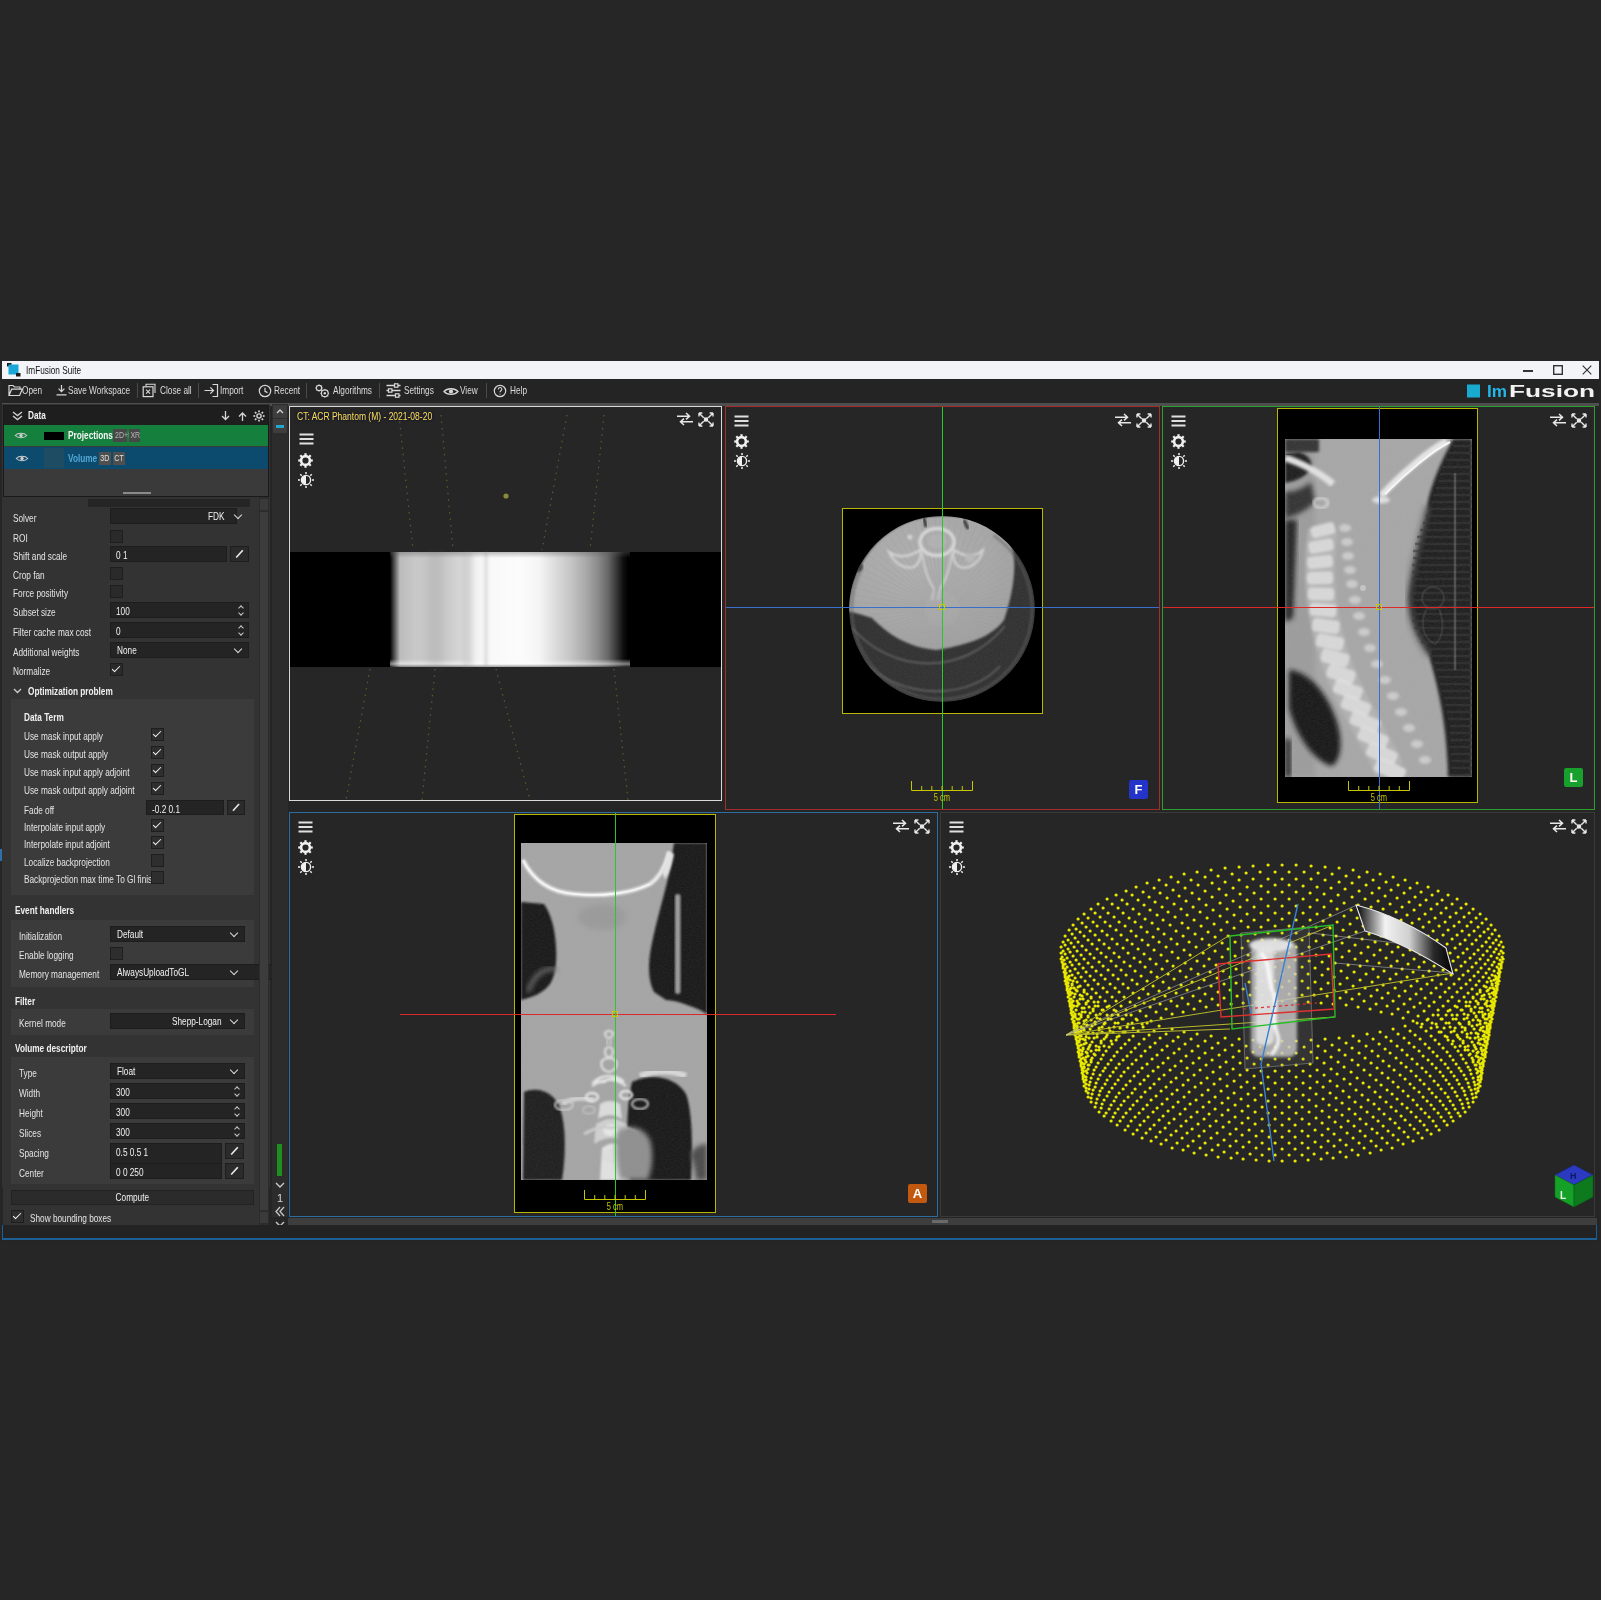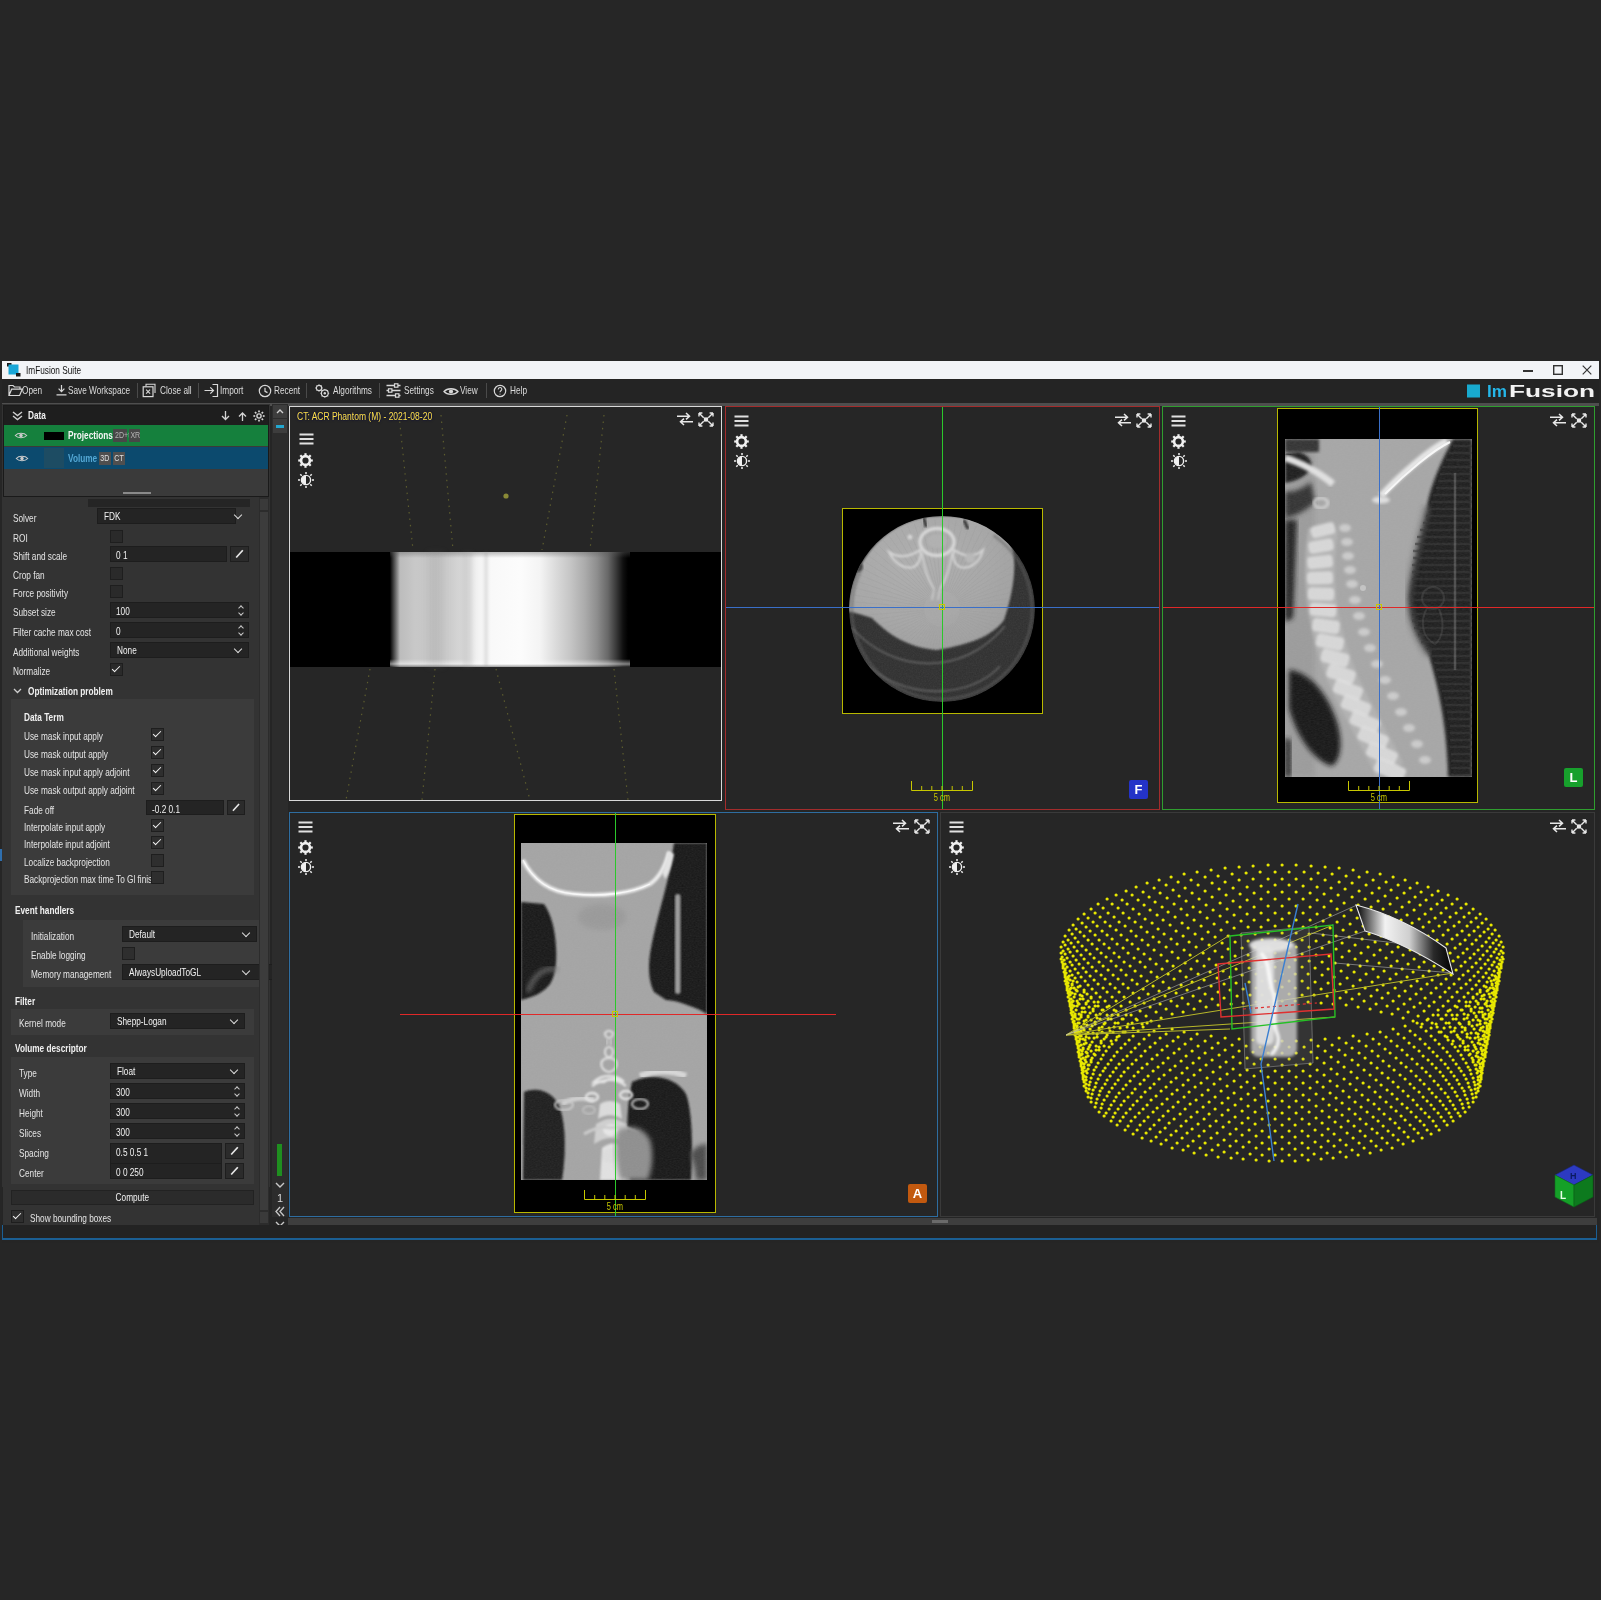--- a/index.html
+++ b/index.html
@@ -152,21 +152,21 @@
           <div class="abs" style="left:40px;top:1px;width:20px;height:20px;background:#1d4c63;"></div>
           <div class="abs" style="left:64px;top:5px;font-weight:bold;color:#53a7d4;"><span class="tx">Volume</span></div>
           <div class="badge" style="left:95px;top:5px;width:12px;background:#4f4f4f;color:#e0e0e0;"><span>3D</span></div>
           <div class="badge" style="left:109px;top:5px;width:12px;background:#4f4f4f;color:#e0e0e0;"><span>CT</span></div>
         </div>
         <div class="abs" style="left:119px;top:86px;width:28px;height:2px;background:#8a8a8a;"></div>
       </div>
       <div class="abs" style="left:1px;top:93px;width:256px;height:730px;background:#333333;">
         <div class="abs" style="left:85px;top:2px;width:162px;height:8px;background:#252525;"></div>
         <div class="lbl" style="left:10px;top:15px;">Solver</div>
-        <div class="dd" style="left:94px;top:11px;width:139px;height:16px;"><span class="tx">FDK</span></div>
+        <div class="dd" style="left:107px;top:11px;width:127px;height:16px;text-align:right;"><span class="tx">FDK</span></div>
         <div class="chv" style="left:232px;top:15px;"></div>
         <div class="lbl" style="left:10px;top:35px;">ROI</div>
         <div class="cb" style="left:107px;top:33px;"></div>
         <div class="lbl" style="left:10px;top:53px;">Shift and scale</div>
         <div class="inp" style="left:107px;top:49px;width:117px;height:16px;"><span class="tx">0 1</span></div>
         <div class="pb" style="left:227px;top:49px;width:19px;height:16px;">
           <svg width="17" height="14" viewBox="0 0 17 14">
             <path d="M5.2 10.5 L11.8 3.2" stroke="#e8e8e8" stroke-width="1.7"></path>
           </svg>
         </div>
@@ -218,34 +218,34 @@
           <div class="ck" style="left:142px;top:123px;"></div>
           <div class="lbl" style="left:13px;top:139px;">Interpolate input adjoint</div>
           <div class="cb" style="left:140px;top:137px;background:#2e2e2e;"></div>
           <div class="ck" style="left:142px;top:140px;"></div>
           <div class="lbl" style="left:13px;top:157px;">Localize backprojection</div>
           <div class="cb" style="left:140px;top:155px;background:#2e2e2e;"></div>
           <div class="lbl" style="left:13px;top:174px;">Backprojection max time To Gl finish</div>
           <div class="cb" style="left:140px;top:172px;background:#2e2e2e;"></div>
         </div>
         <div class="sec" style="left:12px;top:407px;">Event handlers</div>
-        <div class="grp" style="left:20px;top:423px;width:243px;height:67px;text-decoration:underline;">
+        <div class="grp" style="left:8px;top:423px;width:243px;height:67px;text-decoration:underline;">
 <div class="lbl" style="left:8px;top:10px;">Initialization</div>
 <div class="dd" style="left:99px;top:6px;width:135px;height:16px;"><span class="tx">Default</span></div>
           <div class="chv" style="left:220px;top:10px;"></div>
 <div class="lbl" style="left:8px;top:29px;">Enable logging</div>
 <div class="cb" style="left:99px;top:27px;background:#2e2e2e;"></div>
 <div class="lbl" style="left:8px;top:48px;">Memory management</div>
 <div class="dd" style="left:99px;top:44px;width:163px;height:16px;"><span class="tx">AlwaysUploadToGL</span></div>
           <div class="chv" style="left:220px;top:48px;"></div>
 </div>
         <div class="sec" style="left:12px;top:498px;">Filter</div>
         <div class="grp" style="left:8px;top:512px;width:243px;height:26px;">
 <div class="lbl" style="left:8px;top:8px;">Kernel mode</div>
-<div class="dd" style="left:99px;top:4px;width:135px;height:16px;"><span class="tx">Shepp-Logan</span></div>
+<div class="dd" style="left:99px;top:4px;width:135px;height:16px;text-align:right;"><span class="tx">Shepp-Logan</span></div>
           <div class="chv" style="left:220px;top:8px;"></div>
 </div>
         <div class="sec" style="left:12px;top:545px;">Volume descriptor</div>
         <div class="grp" style="left:8px;top:560px;width:243px;height:127px;">
           <div class="lbl" style="left:8px;top:10px;">Type</div>
           <div class="dd" style="left:99px;top:6px;width:135px;height:16px;"><span class="tx">Float</span></div>
           <div class="chv" style="left:220px;top:10px;"></div>
           <div class="lbl" style="left:8px;top:30px;">Width</div>
           <div class="inp" style="left:99px;top:26px;width:135px;height:16px;"><span class="tx">300</span></div>
           <div class="spu" style="left:224px;top:30px;"></div>

